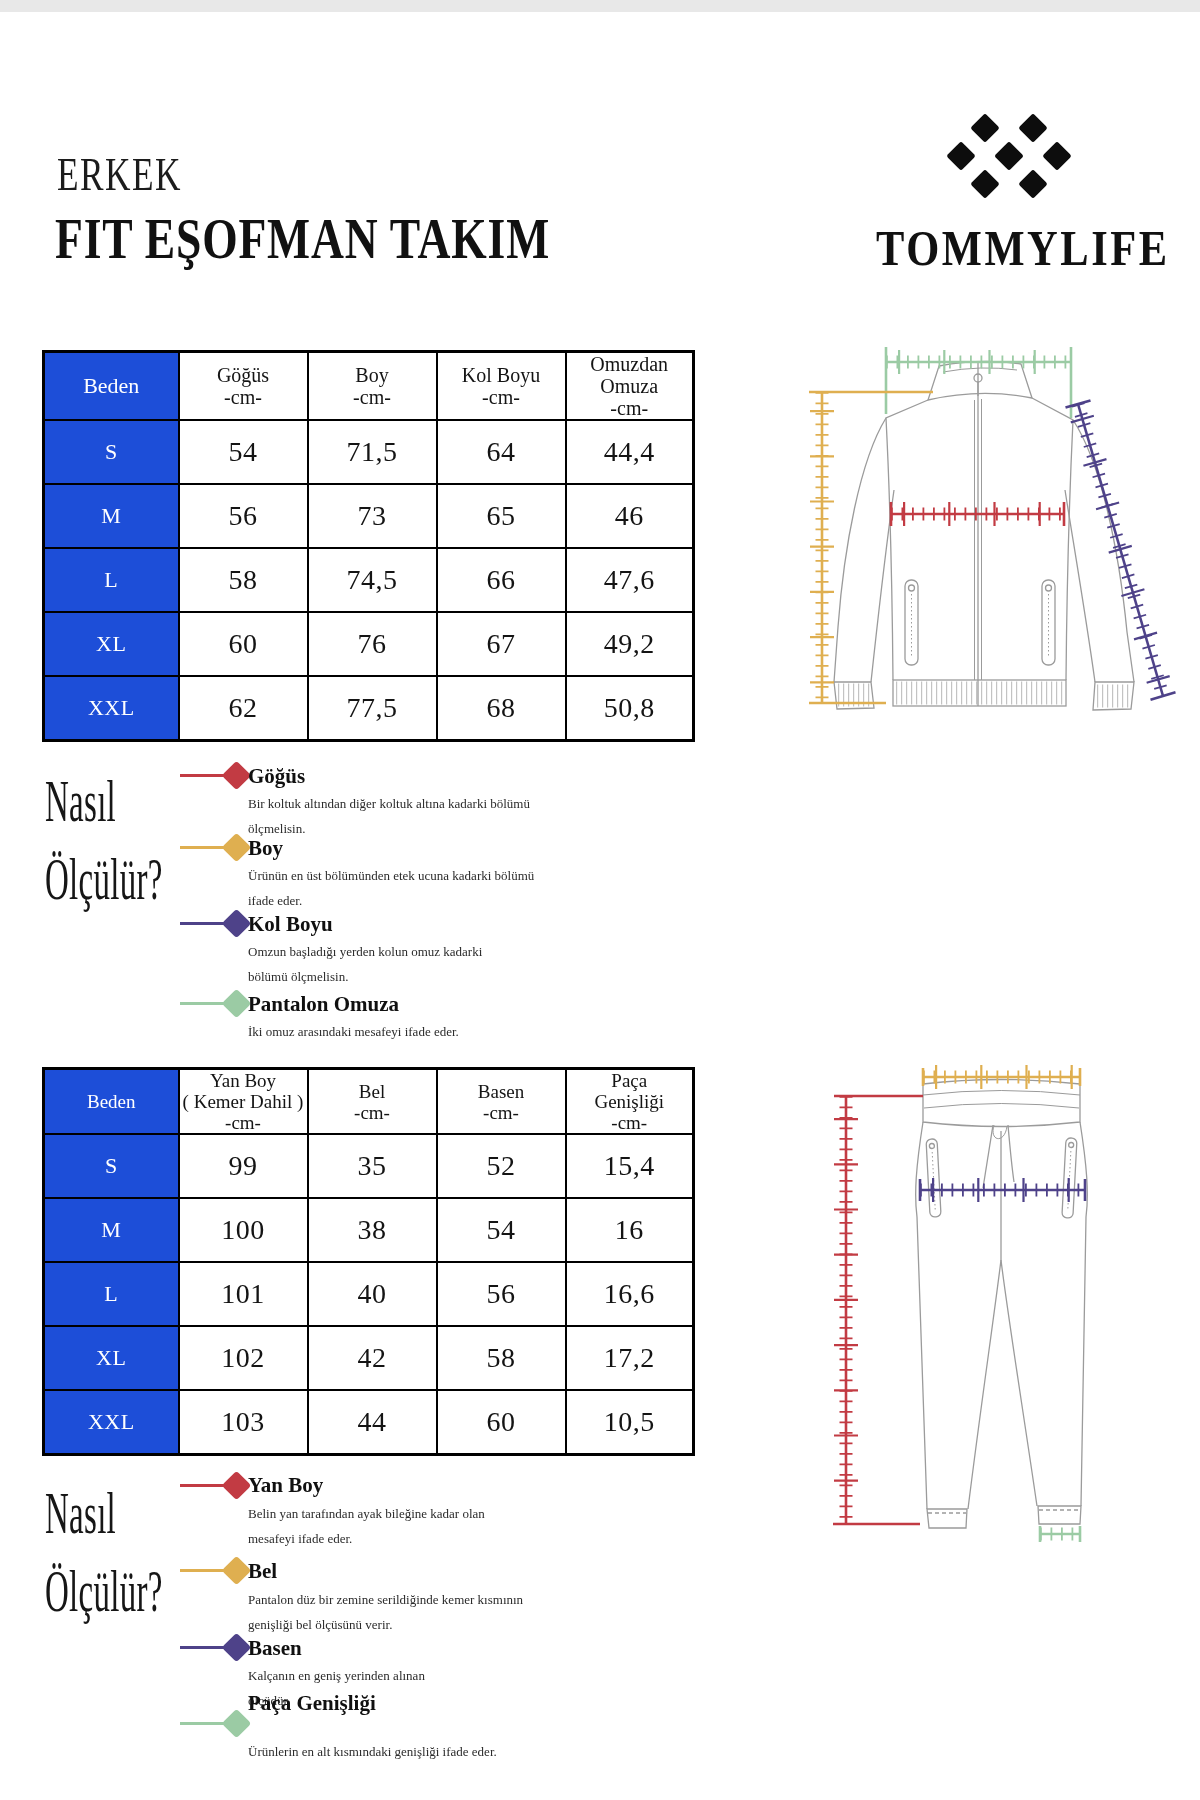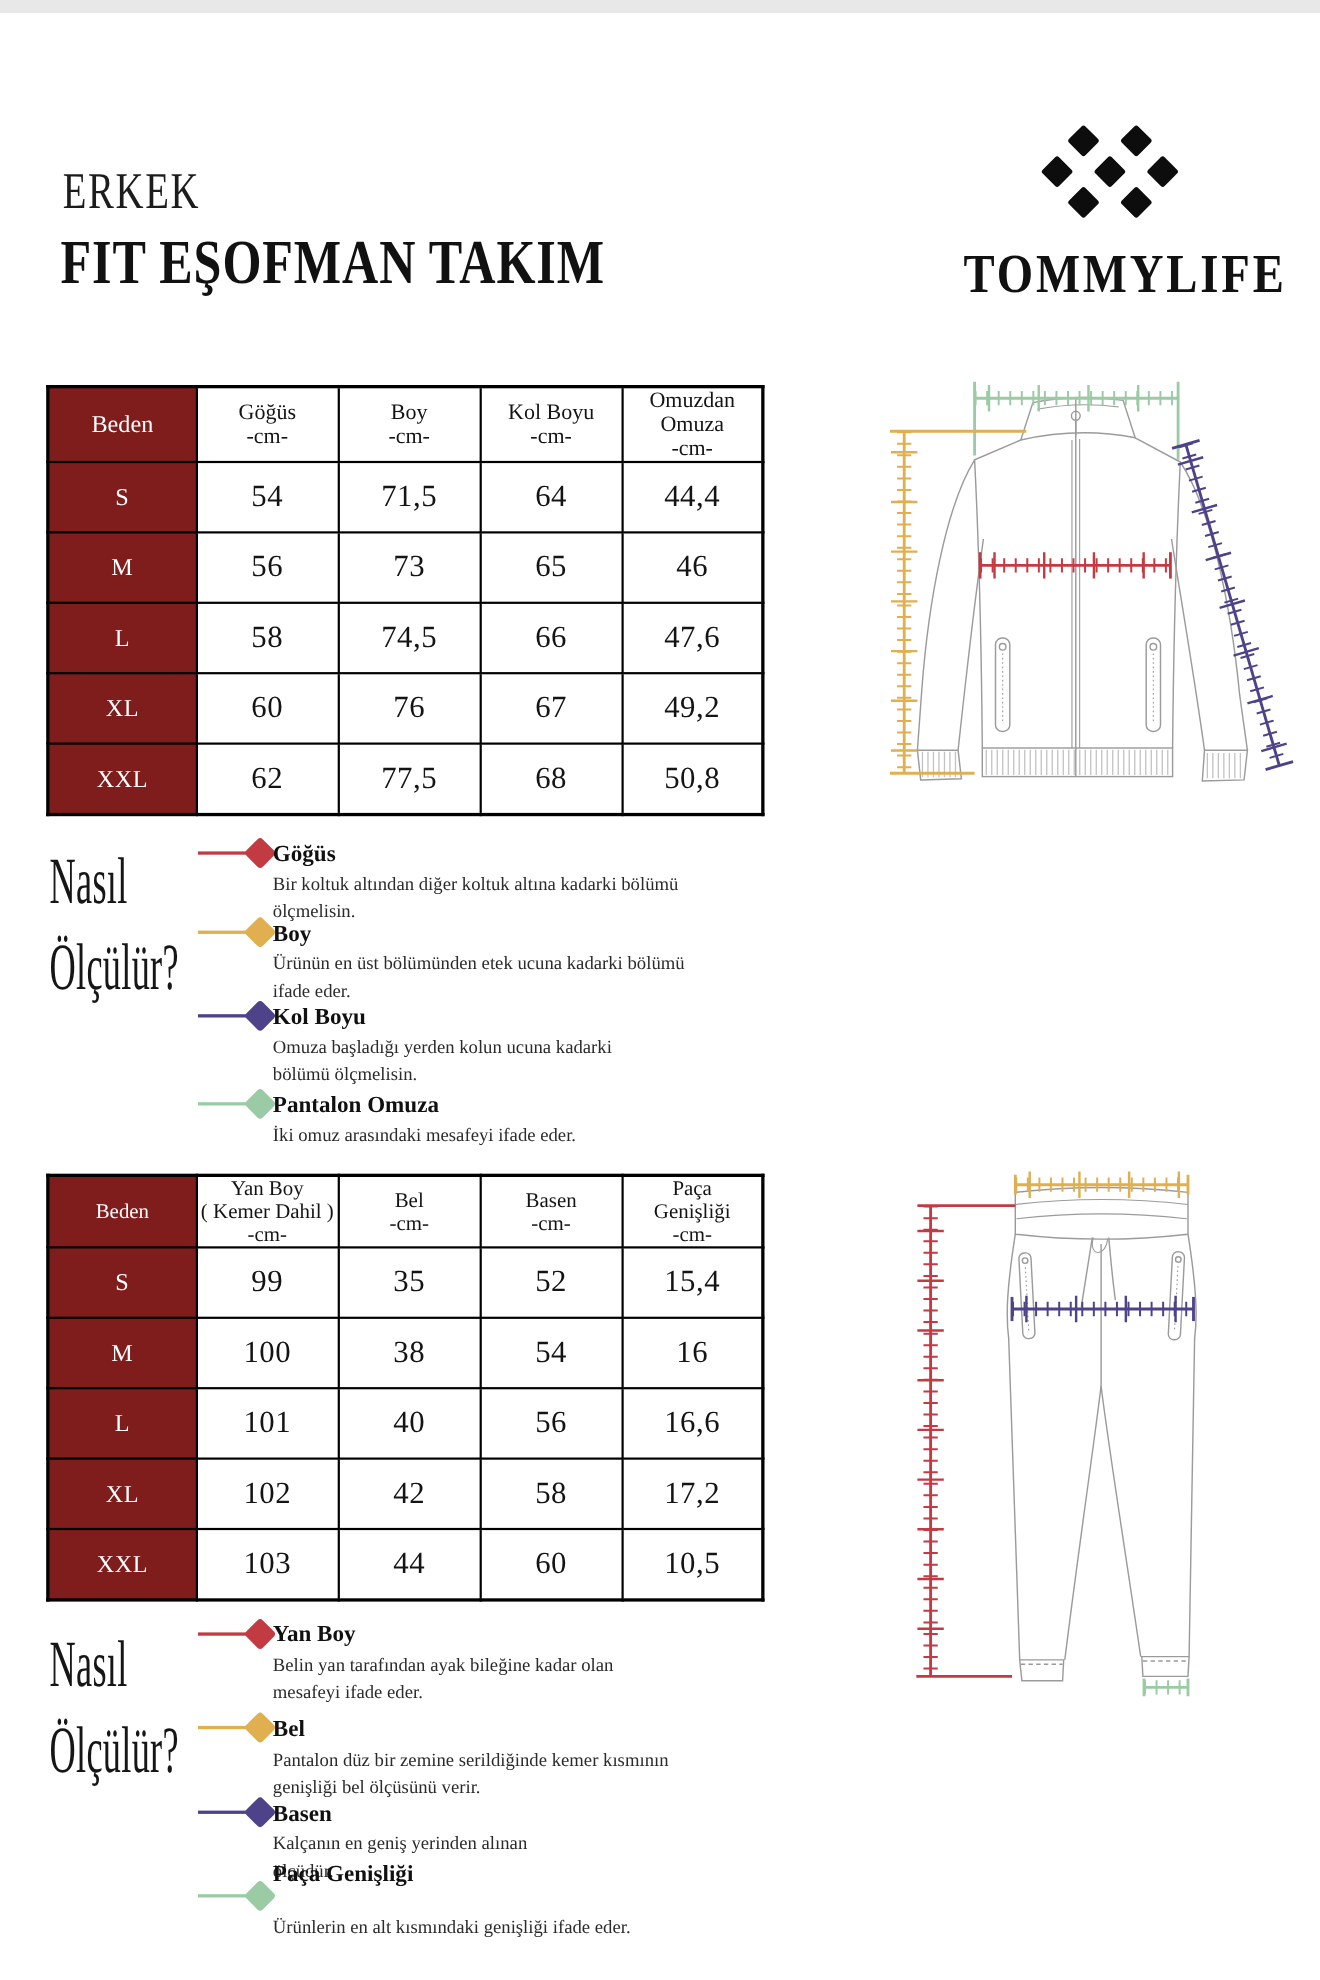--- a/index.html
+++ b/index.html
@@ -19,36 +19,36 @@
   #brand{left:876px; top:207px; font-size:50px; font-weight:700; letter-spacing:3px;
     transform:scaleX(0.85); transform-origin:left top; color:#111;}
   #logo{left:935px; top:93px; width:150px; height:95px;}
   
   .size-table{position:absolute; border-collapse:collapse; table-layout:fixed; width:650px;
     background:#fff; border:3px solid #000;}
   .size-table th,.size-table td{border:2px solid #000; text-align:center; vertical-align:middle;
     white-space:pre-line; padding:0; font-weight:400;}
   .size-table th{font-size:20px; line-height:22px; color:#141414;}
   .size-table td{font-size:28px; letter-spacing:0.5px;}
-  .size-table .size-col{background:#7f1d1d; color:#fff; border-color:#000; font-size:22px;text-align:center;}
+  .size-table .size-col{background:#1d4ed8; color:#fff; border-color:#000; font-size:22px;text-align:center;}
   #table-jacket{left:42px; top:338px;}
   #table-jacket tr.head{height:66px;}
   #table-jacket tr.row{height:64px;}
   #table-pants{left:42px; top:1055px;}
   #table-pants tr.head{height:61px;}
   #table-pants tr.row{height:64px;}
   #table-pants th{font-size:19px; line-height:21px;}
   
   .howto{white-space:pre-line; font-size:60px; line-height:78px; font-weight:400;
     letter-spacing:0.5px; transform:scaleX(0.55); transform-origin:left top; color:#161616;}
   #howto1{left:45px; top:750px;}
   #howto2{left:45px; top:1462px;}
   
   .lg-title{font-size:21px; font-weight:700; color:#101010;}
-  .lg-desc{font-size:17px; color:#2b2b2b; white-space:pre-line;}
+  .lg-desc{font-size:13px; color:#2b2b2b; white-space:pre-line;}
   .sec1 .lg-desc{line-height:25px;}
   .sec2 .lg-desc{line-height:25px;}
   .connector{position:absolute; left:180px; width:46px; height:3px;}
   .connector::after{content:''; position:absolute; right:-21px; top:-9.5px; width:21px; height:21px;
     transform:rotate(45deg); border-radius:3.5px; background:inherit;}
   .connector.red{background:var(--c-red);} .connector.yellow{background:var(--c-yellow);}
   .connector.purple{background:var(--c-purple);} .connector.green{background:var(--c-green);}
   
   #jacket{left:690px; top:280px; width:500px; height:420px;}
   #pants{left:690px; top:920px; width:500px; height:640px;}
@@ -209,21 +209,21 @@
     <div class="abs lg-desc" style="left:248px; top:779px">Bir koltuk altından diğer koltuk altına kadarki bölümü
 ölçmelisin.</div>
 
     <div class="connector yellow" style="top:834px"></div>
     <div class="abs lg-title" style="left:248px; top:824px">Boy</div>
     <div class="abs lg-desc" style="left:248px; top:851px">Ürünün en üst bölümünden etek ucuna kadarki bölümü
 ifade eder.</div>
 
     <div class="connector purple" style="top:910px"></div>
     <div class="abs lg-title" style="left:248px; top:900px">Kol Boyu</div>
-    <div class="abs lg-desc" style="left:248px; top:927px">Omuza başladığı yerden kolun ucuna kadarki
+    <div class="abs lg-desc" style="left:248px; top:927px">Omzun başladığı yerden kolun omuz kadarki
 bölümü ölçmelisin.</div>
 
     <div class="connector green" style="top:990px"></div>
     <div class="abs lg-title" style="left:248px; top:980px">Pantalon Omuza</div>
     <div class="abs lg-desc" style="left:248px; top:1007px">İki omuz arasındaki mesafeyi ifade eder.</div>
   </div>
 
   <table class="size-table" id="table-pants">
     <colgroup>
         <col style="width:135px">

